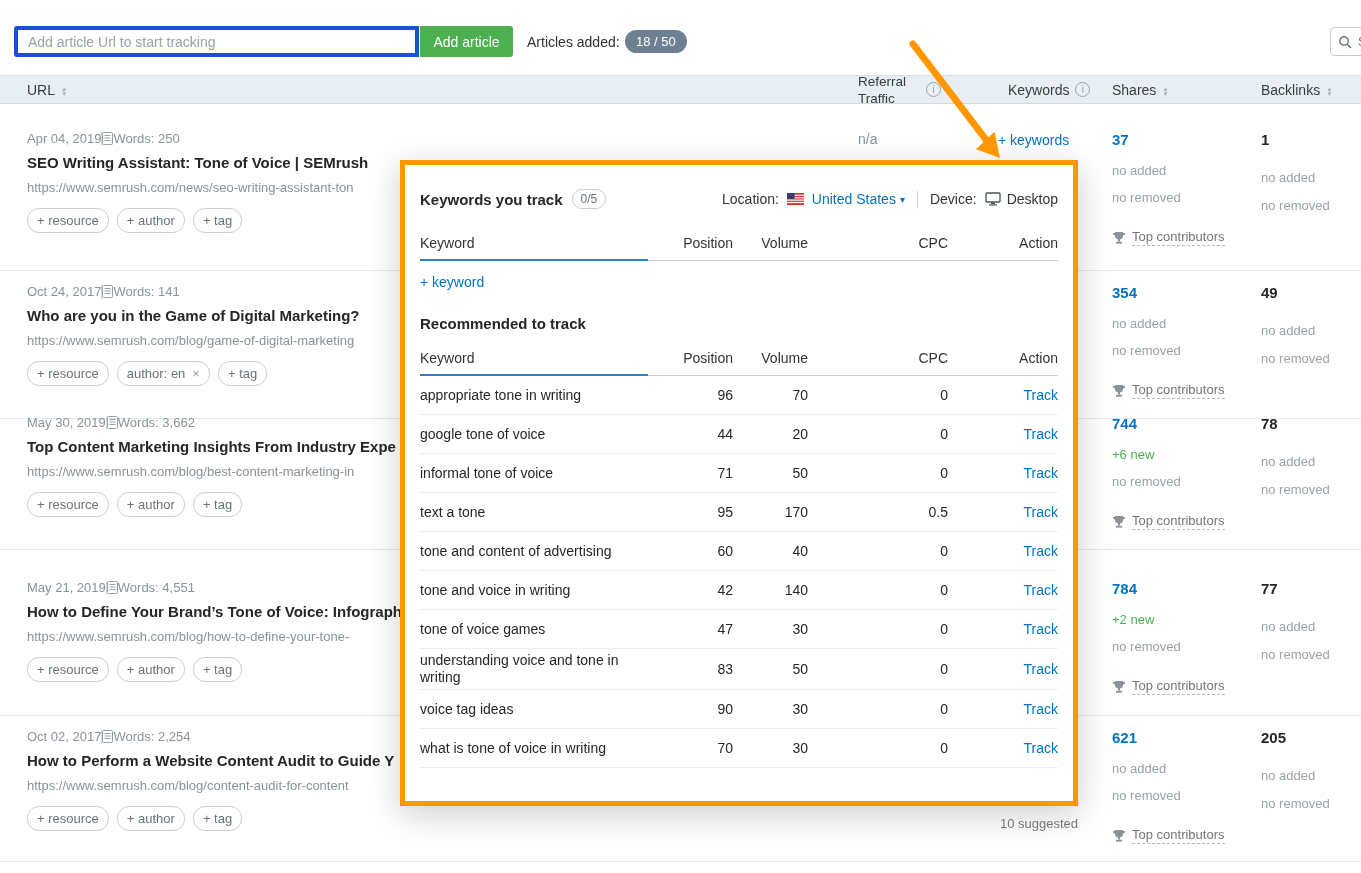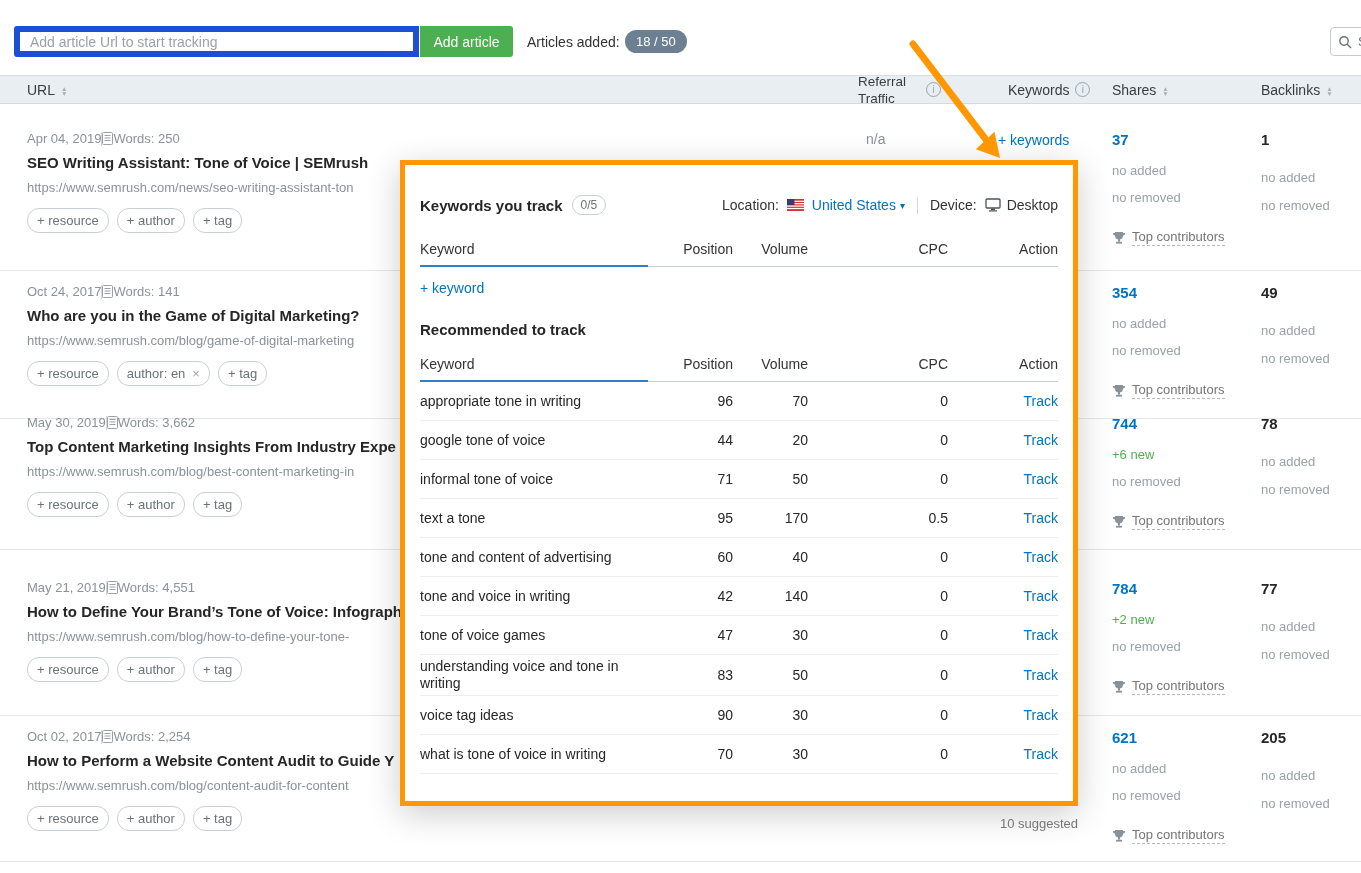--- a/index.html
+++ b/index.html
@@ -2,21 +2,21 @@
 <html><head>
 <meta charset="utf-8">
 <style>
   * { box-sizing: border-box; margin: 0; padding: 0; }
   html, body { width: 1361px; height: 873px; overflow: hidden; }
   body { font-family: "Liberation Sans", sans-serif; background: #fff; color: #333; }
   .screen { position: relative; width: 1361px; height: 873px; overflow: hidden; background: #fff; }
 
   
   .url-input { position: absolute; left: 14px; top: 26px; width: 405px; height: 31px;
-    border: 6px solid #1d4ed8; border-radius: 3px 0 0 3px; padding: 0 10px; font-size: 14px;
+    border: 4px solid #1d4ed8; border-radius: 3px 0 0 3px; padding: 0 10px; font-size: 14px;
     font-family: "Liberation Sans", sans-serif; color: #333; outline: none; }
   .url-input::placeholder { color: #9aa1a7; }
   .add-btn { position: absolute; left: 420px; top: 26px; width: 93px; height: 31px;
     background: #4caf50; color: #fff; border: none; border-radius: 0 3px 3px 0;
     font-size: 14px; font-family: "Liberation Sans", sans-serif; cursor: pointer; }
   .added-label { position: absolute; left: 527px; top: 34px; font-size: 14px; color: #333; }
   .added-badge { position: absolute; left: 625px; top: 30px; background: #6d8091; color: #fff;
     font-size: 13px; padding: 4px 11px; border-radius: 12px; }
   .search-box { position: absolute; left: 1330px; top: 27px; width: 70px; height: 29px;
     border: 1px solid #c4cdd3; border-radius: 4px; display: flex; align-items: center;
@@ -43,40 +43,40 @@
   .meta { position: absolute; left: 27px; top: 13px; display: flex; align-items: center; 
     color: #8a9299; font-size: 13px; }
   .vline { width: 1px; height: 14px; background: #d4d8db; }
   .a-title { position: absolute; left: 27px; top: 36px; font-size: 15px; font-weight: bold;
     color: #262626; white-space: nowrap; }
   .a-url { position: absolute; left: 27px; top: 62px; font-size: 13px; color: #8a9299; white-space: nowrap; }
   .chips { position: absolute; left: 27px; top: 90px; display: flex; gap: 8px; }
   .chip { border: 1px solid #c9cfd4; border-radius: 12px; padding: 4px 9px; font-size: 13px;
     color: #6b7278; background: #fff; display: flex; align-items: center; gap: 7px; cursor: pointer; }
   .chip .x { color: #9aa1a7; cursor: pointer; font-size: 13px; line-height: 10px; }
-  .cell-rt { position: absolute; left: 858px; top: 13px; color: #8a9299; font-size: 14px; margin-left: 8px; }
+  .cell-rt { position: absolute; left: 858px; top: 13px; color: #8a9299; font-size: 14px; }
   .cell-kw { position: absolute; left: 998px; top: 14px; font-size: 14px; color: #0074c2; cursor: pointer; }
   .col-shares { position: absolute; left: 1112px; top: 0; width: 150px; height: 100%; }
   .col-backlinks { position: absolute; left: 1261px; top: 0; width: 100px; height: 100%; }
   .cnum { position: absolute; left: 0; top: 13px; font-size: 15px; font-weight: bold; }
   .cnum.blue { color: #0074c2; cursor: pointer; }
   .cnum.dark { color: #262626; }
   .csub { position: absolute; left: 0; font-size: 13px; color: #9aa1a7; white-space: nowrap; }
   .csub.green { color: #4caf50; }
   .s-add { top: 45px; } .s-rem { top: 72px; }
   .b-add { top: 52px; } .b-rem { top: 80px; }
   .contrib { position: absolute; left: 0; top: 111px; display: flex; align-items: center; gap: 6px;
     cursor: pointer; }
   .contrib span { font-size: 13px; color: #757575; border-bottom: 1px dashed #b5bcc1; padding-bottom: 1px; white-space: nowrap; }
 
   
   .popup { position: absolute; left: 400px; top: 160px; width: 678px; height: 646px;
     background: #fff; border: 5px solid #ff9800; box-shadow: 0 8px 32px rgba(0,0,0,0.2);
     z-index: 5; padding: 16px 15px; overflow: hidden; }
-  .popup-head { display: flex; justify-content: space-between; margin-top: 14px; }
+  .popup-head { display: flex; justify-content: space-between; margin-top: 8px; }
   .kyt { display: flex; align-items: center; }
   .kyt-title { font-size: 15px; font-weight: bold; color: #262626; }
   .kyt-badge { margin-left: 9px; border: 1px solid #c9cfd4; border-radius: 10px; padding: 2px 8px;
     font-size: 12px; color: #6b7278; }
   .loc-dev { display: flex; align-items: center; gap: 8px; font-size: 14px; color: #333; }
   .loc-link { color: #0074c2; cursor: pointer; display: flex; align-items: center; gap: 4px; }
   .chev { font-size: 10px; color: #0074c2; }
   .ld-div { width: 1px; height: 17px; background: #d4d8db; margin: 0 4px; }
   .device { display: flex; align-items: center; gap: 6px; cursor: pointer; }
 

